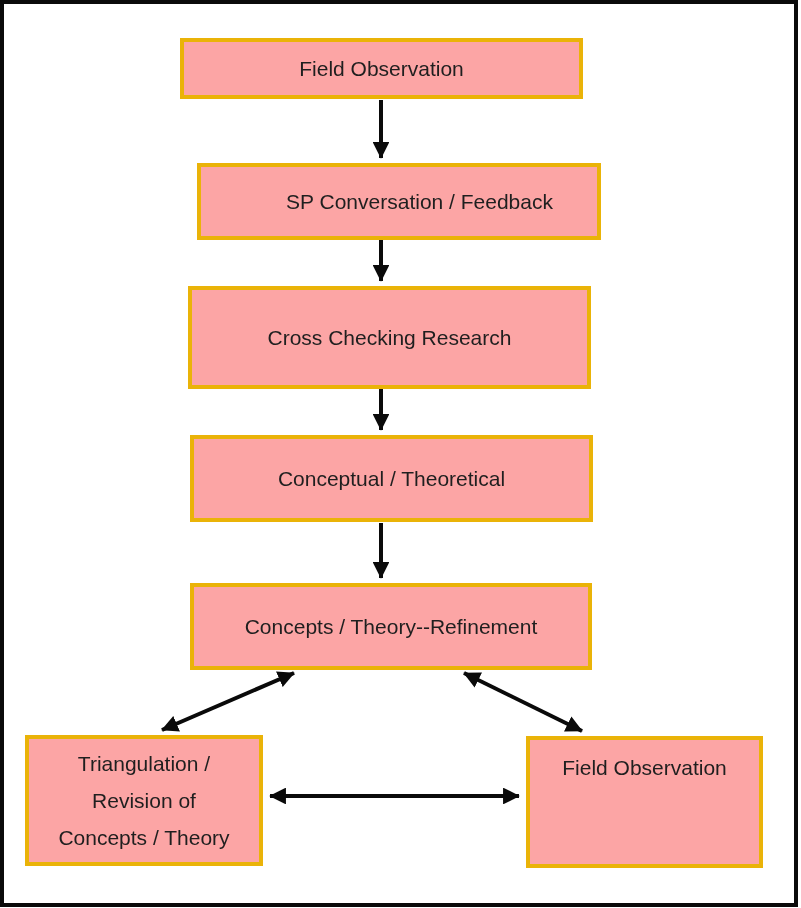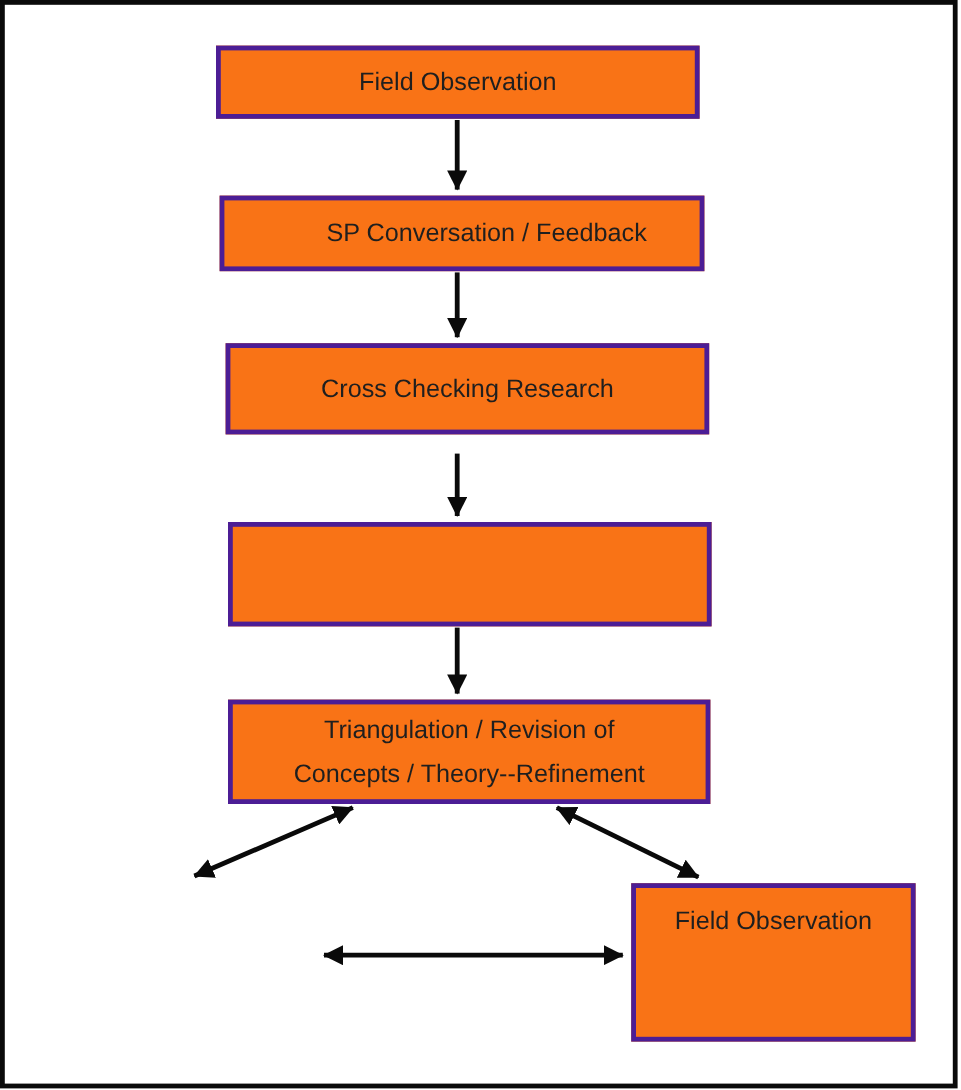--- a/index.html
+++ b/index.html
@@ -21,36 +21,36 @@
     left: 0px;
     top: 0px;
     right: 3px;
     bottom: 1px;
     border: 4px solid #0a0a0a;
     pointer-events: none;
   }
   .node {
     position: absolute;
     box-sizing: border-box;
-    border: 4px solid #4c1d95;
-    background: #f97316;
+    border: 4px solid #eab308;
+    background: #fca5a5;
     color: #1f1f1f;
     display: flex;
     flex-direction: column;
     align-items: center;
     justify-content: center;
     text-align: center;
     font-size: 21px;
     line-height: 37px;
   }
   .node span { display: block; white-space: nowrap; }
 
   #node-field-observation        { left: 180px; top:  38px; width: 403px; height: 61px; }
-  #node-sp-conversation          { left: 183px; top: 163px; width: 404px; height: 63px; padding-left: 41px; }
-  #node-cross-checking           { left: 188px; top: 286px; width: 403px; height: 76px; }
+  #node-sp-conversation          { left: 197px; top: 163px; width: 404px; height: 77px; padding-left: 41px; }
+  #node-cross-checking           { left: 188px; top: 286px; width: 403px; height: 103px; }
   #node-conceptual-development   { left: 190px; top: 435px; width: 403px; height: 87px; }
   #node-triangulation-refinement { left: 190px; top: 583px; width: 402px; height: 87px; }
   #node-triangulation-theory     { left:  25px; top: 735px; width: 238px; height: 131px; }
   #node-field-obs-conversations  { left: 526px; top: 736px; width: 237px; height: 132px;
                                    justify-content: flex-start; padding-top: 9px; }
 
   svg.connectors {
     position: absolute;
     left: 0; top: 0;
     width: 801px;
@@ -88,26 +88,31 @@
 
   <div class="node" id="node-sp-conversation">
     <span>SP Conversation / Feedback</span>
   </div>
 
   <div class="node" id="node-cross-checking">
     <span>Cross Checking Research</span>
   </div>
 
   <div class="node" id="node-conceptual-development">
+    <span>Conceptual / Theoretical</span>
   </div>
 
   <div class="node" id="node-triangulation-refinement">
-    <span>Triangulation / Revision of</span>
     <span>Concepts / Theory--Refinement</span>
   </div>
 
+  <div class="node" id="node-triangulation-theory">
+    <span>Triangulation /</span>
+    <span>Revision of</span>
+    <span>Concepts / Theory</span>
+  </div>
 
   <div class="node" id="node-field-obs-conversations">
     <span>Field Observation</span>
   </div>
 
   <div class="outer-frame"></div>
 </div>
 
 </body></html>

